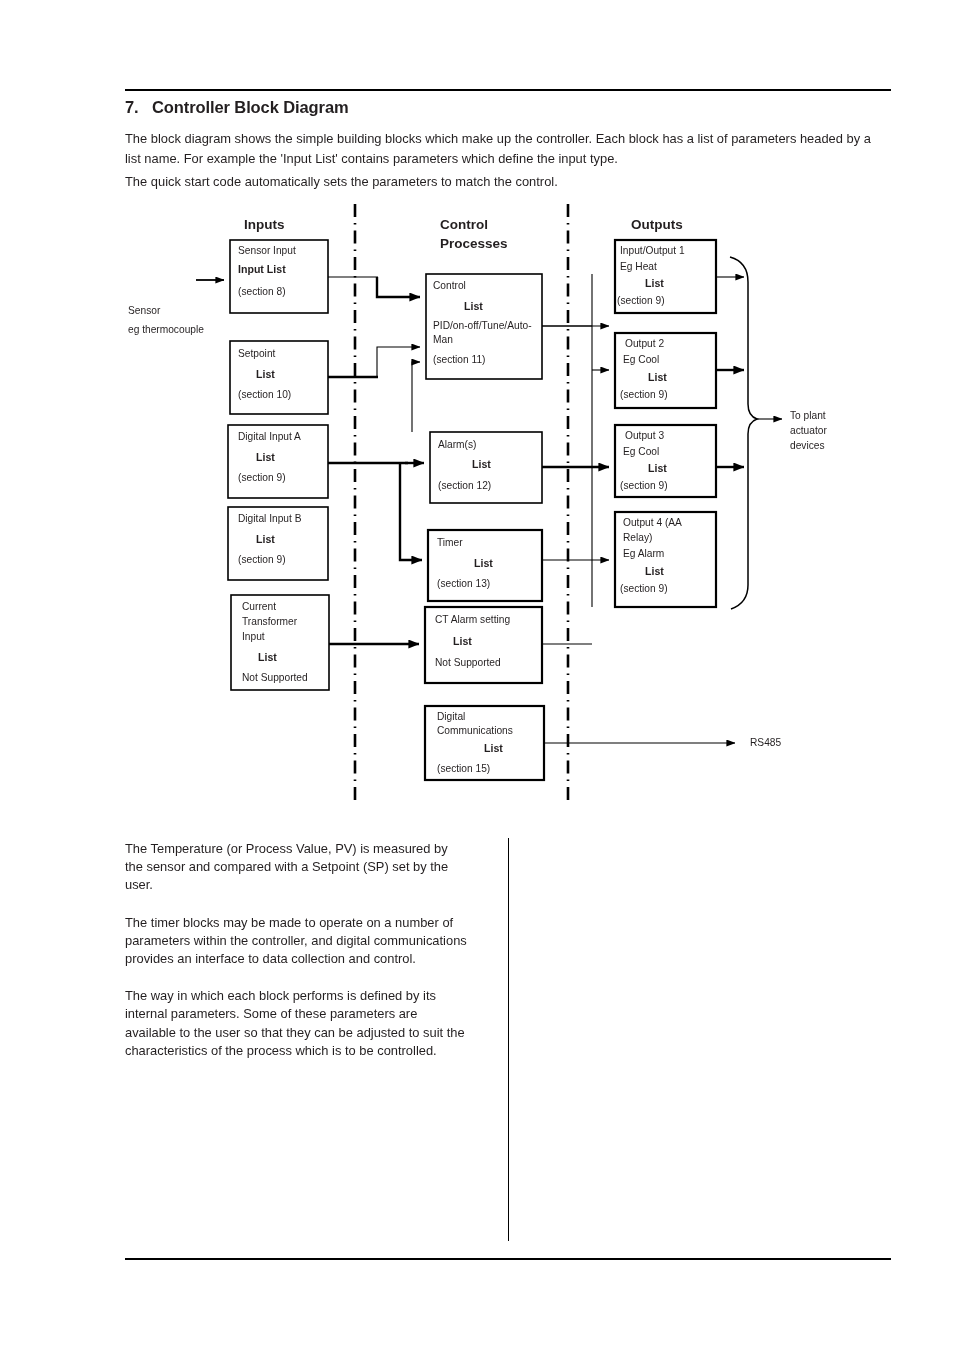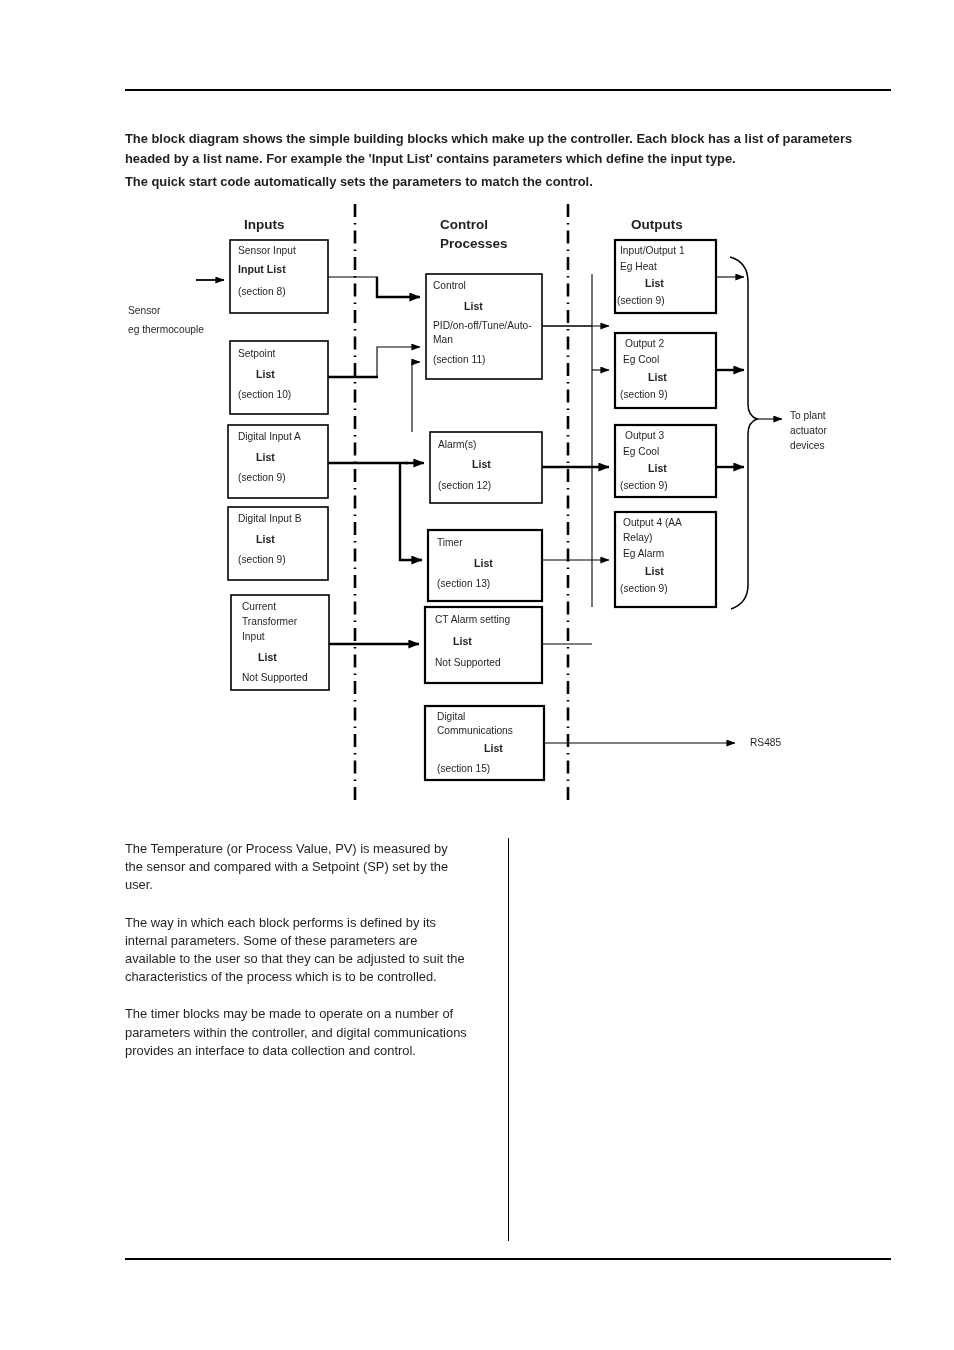--- a/index.html
+++ b/index.html
@@ -41,21 +41,20 @@
     letter-spacing: -0.1px;
   }
   .heading .num { display: inline-block; width: 27px; }
 
   .para {
     position: absolute;
     left: 125px;
     font-size: 12.9px;
     line-height: 20px;
     color: #231f20;
-    font-weight: bold;
   }
   #intro-1 { top: 129px; width: 762px; }
   #intro-2 { top: 172px; width: 762px; }
 
   
   .body-col {
     position: absolute;
     left: 125px;
     top: 840px;
     width: 360px;
@@ -97,20 +96,23 @@
   .t-b { font-size: 10.6px; font-weight: bold; }
   .t-side { font-size: 10.2px; }
 </style>
 </head>
 <body>
 
 <div class="page">
 
   <div class="rule" id="rule-top"></div>
 
+  <div class="heading">
+    <span class="num">7.</span><span>Controller Block Diagram</span>
+  </div>
 
   <div class="para" id="intro-1">The block diagram shows the simple building blocks which make up the controller.  Each block has a list of parameters headed by a list name.  For example the 'Input List' contains parameters which define the input type.</div>
   <div class="para" id="intro-2">The quick start code automatically sets the parameters to match the control.</div>
 
   <svg width="954" height="640" viewBox="0 0 954 640" style="position:absolute; left:0px; top:200px;">
 
     <text class="t-col" x="244" y="29">Inputs</text>
     <text class="t-col" x="440" y="29">Control</text>
     <text class="t-col" x="440" y="48">Processes</text>
     <text class="t-col" x="631" y="29">Outputs</text>
@@ -272,21 +274,21 @@
     <text class="t-side" x="128" y="114">Sensor</text>
     <text class="t-side" x="128" y="133">eg thermocouple</text>
     <text class="t-side" x="790" y="219">To plant</text>
     <text class="t-side" x="790" y="234">actuator</text>
     <text class="t-side" x="790" y="249">devices</text>
     <text class="t-side" x="750" y="546">RS485</text>
   </svg>
 
   <div class="body-col">
     <p>The Temperature (or Process Value, PV) is measured by the sensor and compared with a Setpoint (SP) set by the user.</p>
+    <p>The timer blocks may be made to operate on a number of parameters within the controller, and digital communications provides an interface to data collection and control.</p>
     <p>The way in which each block performs is defined by its internal parameters.  Some of these parameters are available to the user so that they can be adjusted to suit the characteristics of the process which is to be controlled.</p>
-    <p>The timer blocks may be made to operate on a number of parameters within the controller, and digital communications provides an interface to data collection and control.</p>
   </div>
 
   <div class="divider-v"></div>
 
   <div class="rule" id="rule-bottom"></div>
 
 </div>
 
 </body></html>

